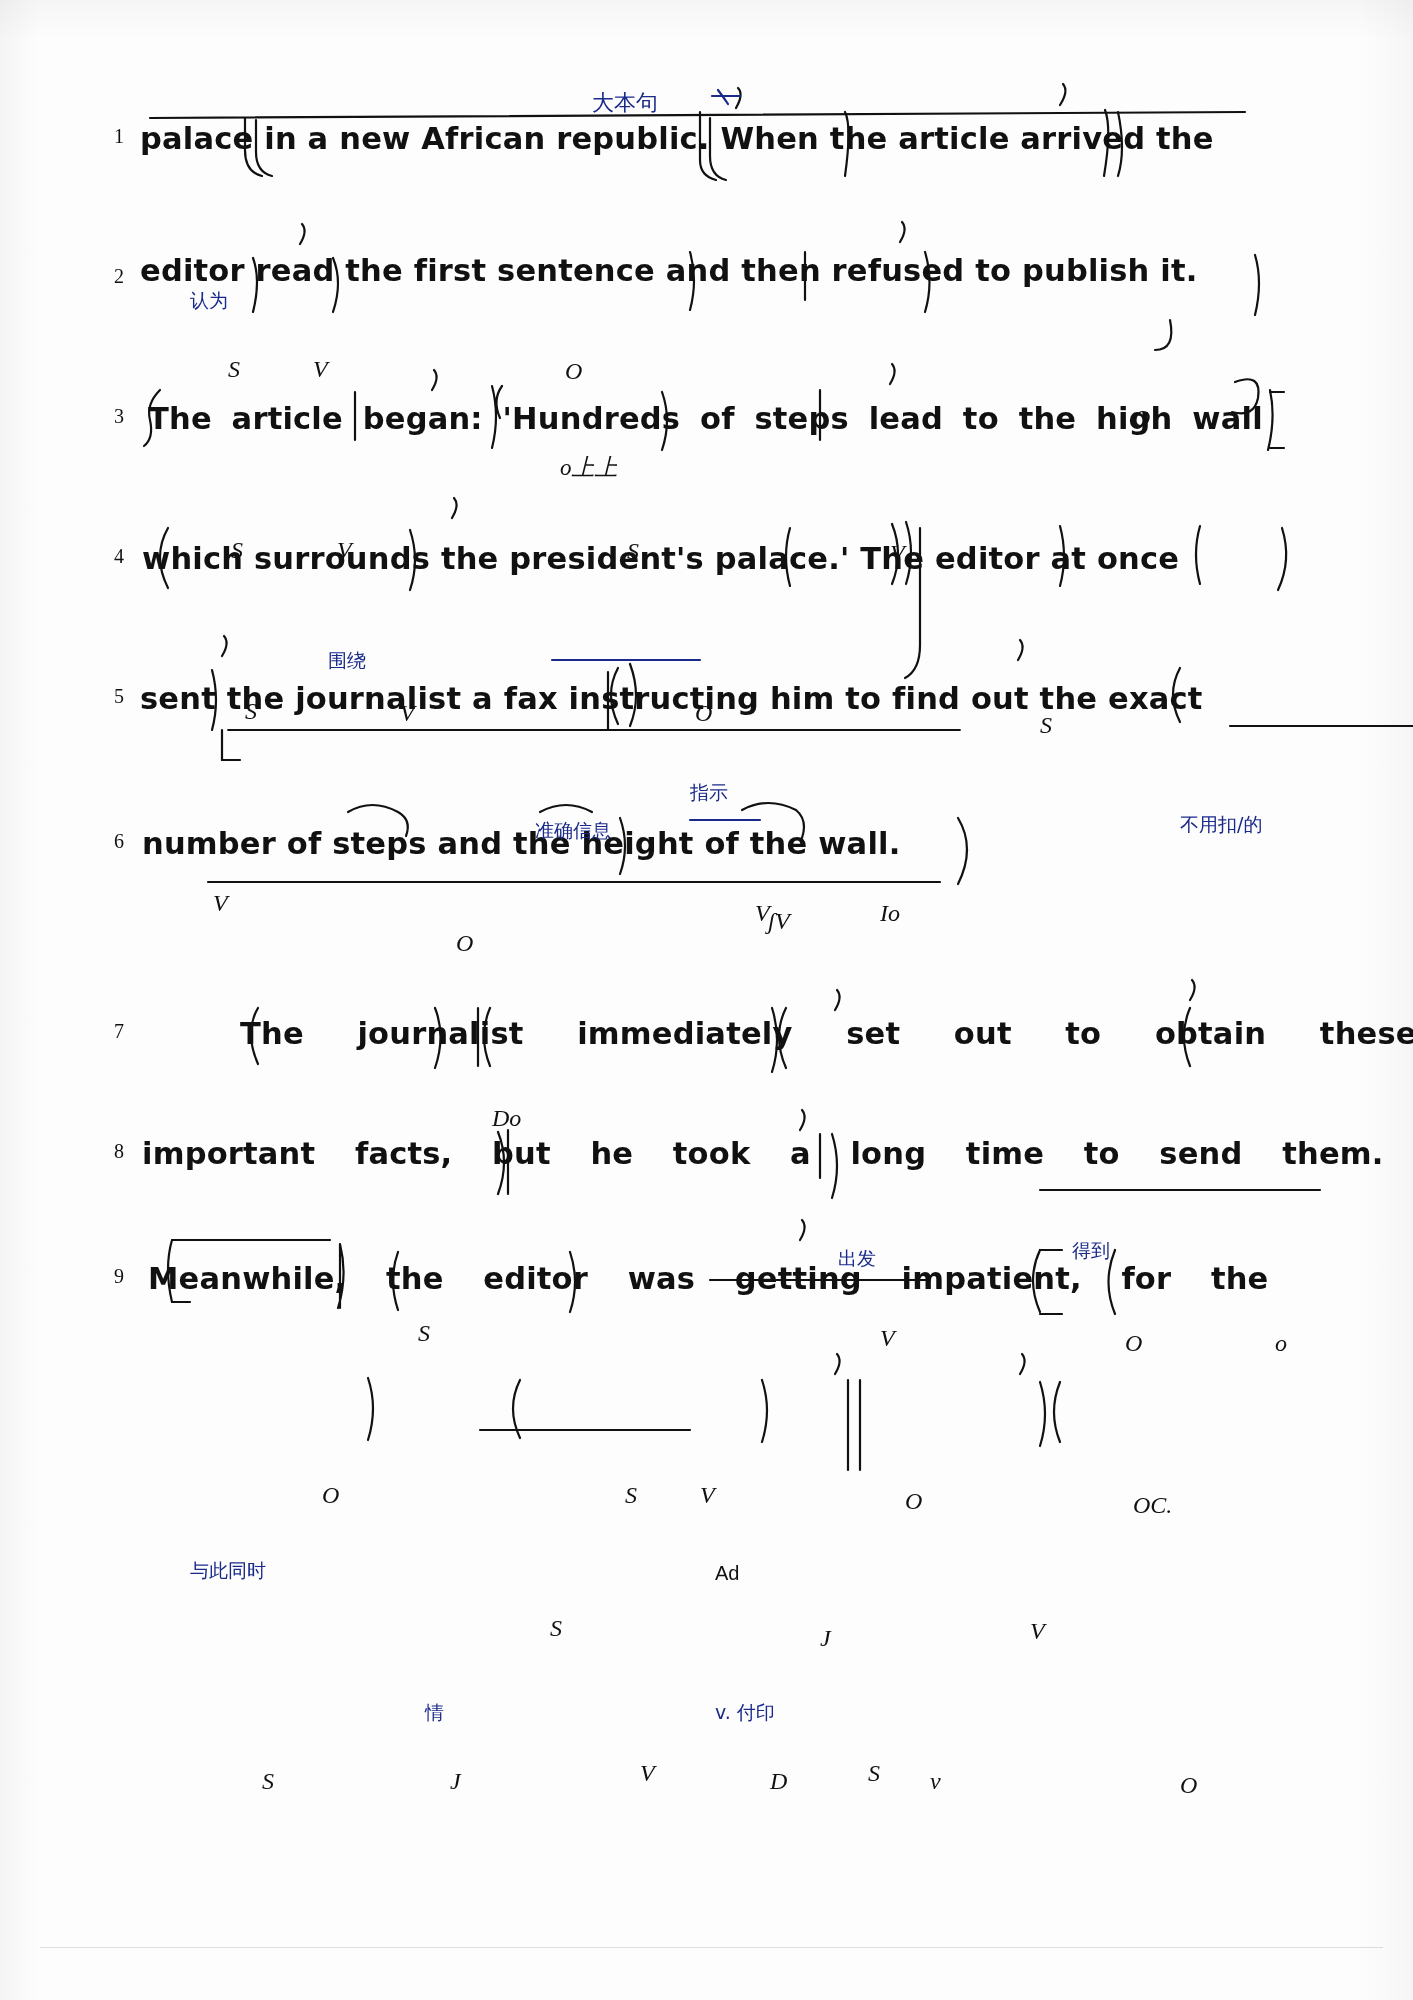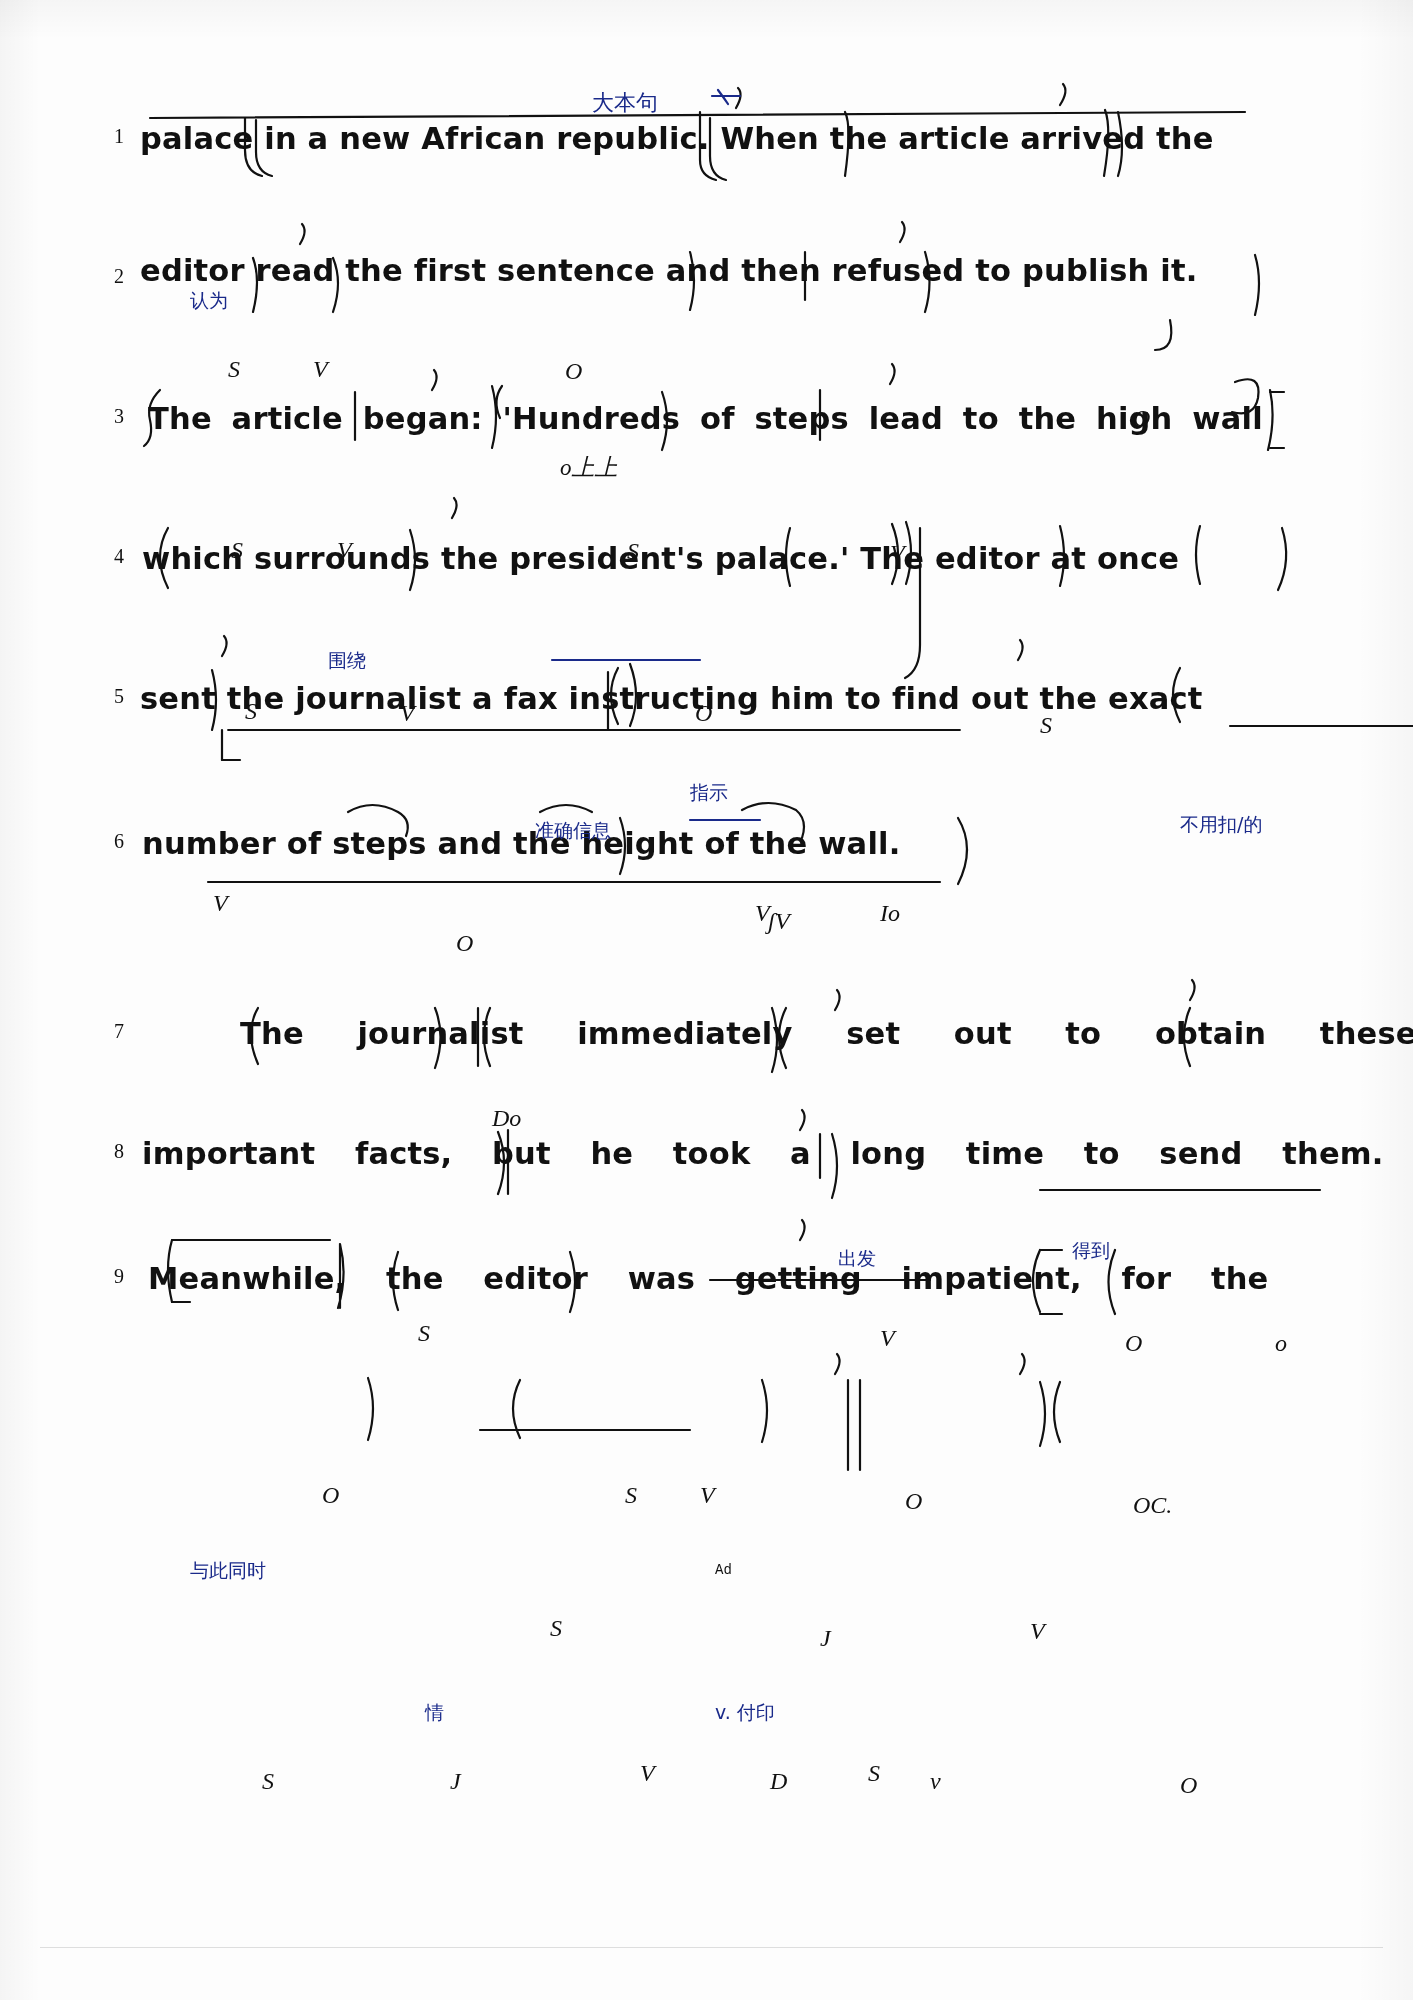--- a/index.html
+++ b/index.html
@@ -277,21 +277,21 @@
     <span class="cn" style="left:592px;top:88px;font-size:22px;">大本句</span>
     <span class="cn" style="left:190px;top:288px;">认为</span>
     <span class="cn blk" style="left:560px;top:452px;font-family:'Liberation Serif',serif;font-style:italic;font-size:23px;">o上上</span>
     <span class="cn" style="left:328px;top:648px;">围绕</span>
     <span class="cn" style="left:535px;top:818px;">准确信息</span>
     <span class="cn" style="left:690px;top:780px;">指示</span>
     <span class="cn" style="left:1180px;top:812px;">不用扣/的</span>
     <span class="cn" style="left:838px;top:1246px;">出发</span>
     <span class="cn" style="left:1072px;top:1238px;">得到</span>
     <span class="cn" style="left:190px;top:1558px;text-align:right;">与此同时</span>
-    <span class="cn blk" style="left:715px;top:1562px;font-family:Liberation Mono, monospace;font-size:14px;">Ad</span>
+    <span class="cn blk" style="left:715px;top:1562px;font-family:Liberation Sans, sans-serif;font-size:20px;">Ad</span>
     <span class="cn" style="left:425px;top:1700px;">情</span>
     <span class="cn" style="left:715px;top:1700px;">v. 付印</span>
 
     <span class="mark" style="left:228px;top:356px;">S</span>
     <span class="mark" style="left:313px;top:356px;">V</span>
     <span class="mark" style="left:565px;top:358px;">O</span>
     <span class="mark" style="left:1133px;top:405px;">O</span>
 
     <span class="mark" style="left:231px;top:537px;">S</span>
     <span class="mark" style="left:337px;top:537px;">V</span>

